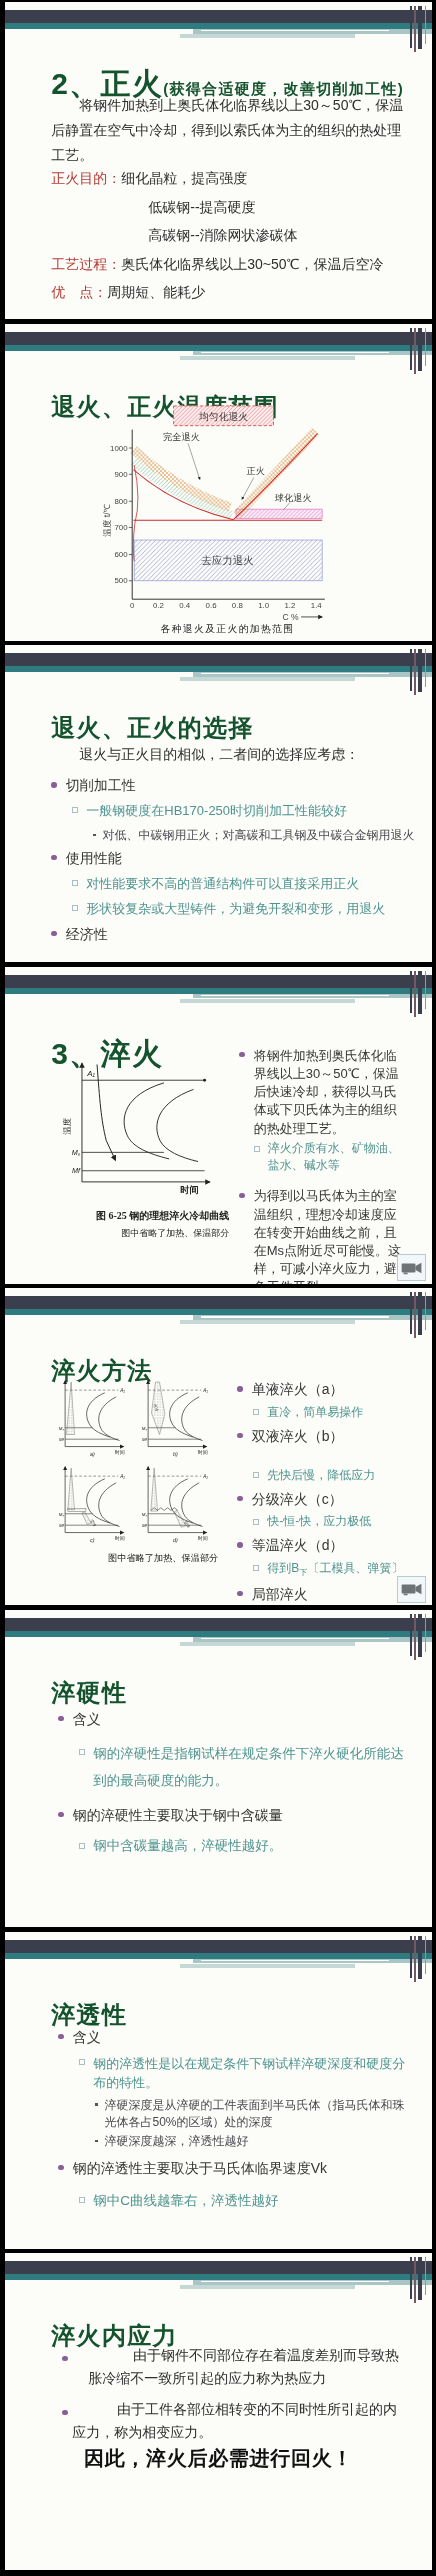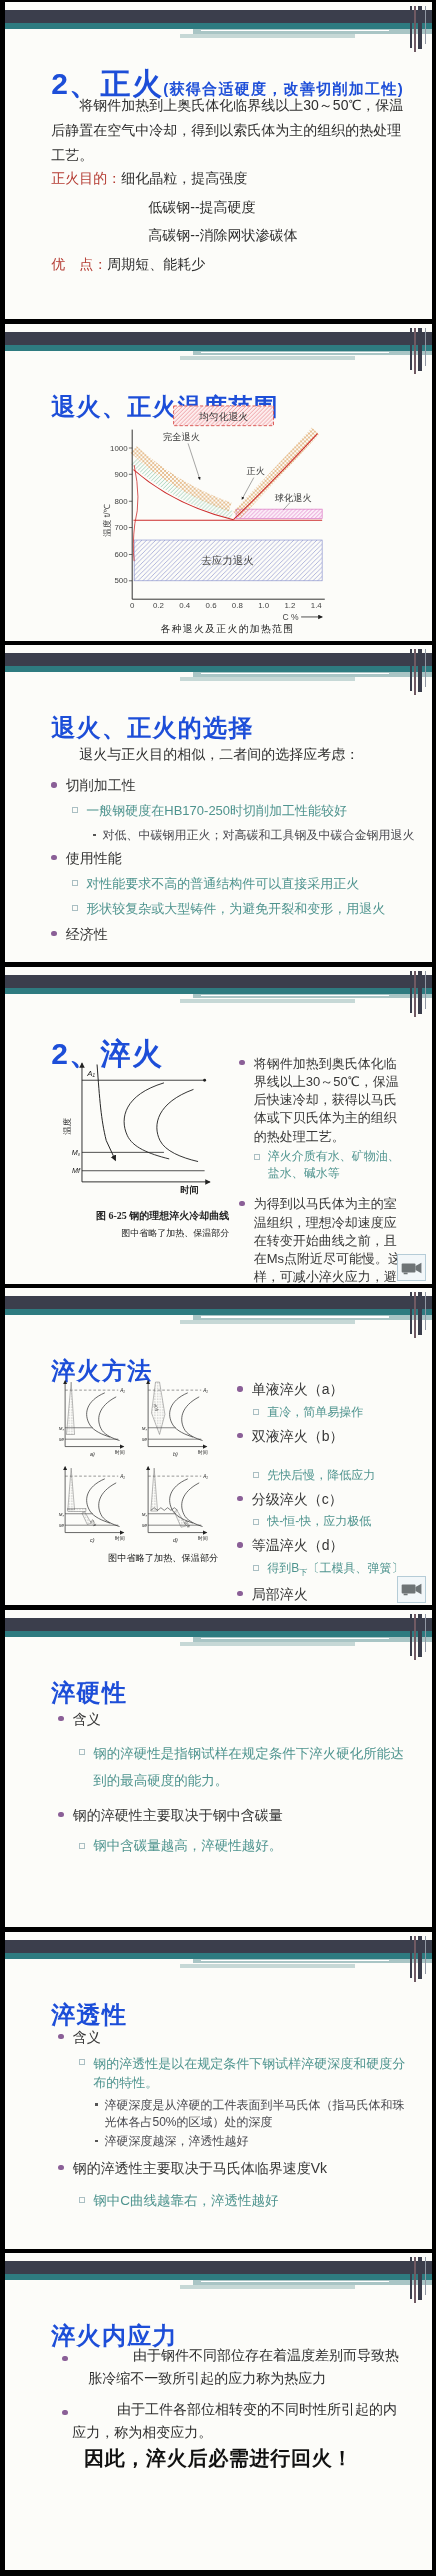--- a/index.html
+++ b/index.html
@@ -9,21 +9,21 @@
   .hd-navy{position:absolute;left:0;right:0;top:8px;height:13px;background:#3b3e4c;}
   .hd-teal{position:absolute;left:0;right:0;top:21px;height:6px;background:#2e7b80;}
   .hd-l1{position:absolute;left:44%;right:0;top:27px;height:4.6px;background:#a9c5c5;}
   .hd-l1w{position:absolute;left:46%;right:10%;top:28px;height:1.3px;background:#fff;}
   .hd-l2{position:absolute;left:41%;right:18%;top:32px;height:4px;background:#c6d8d6;}
   .vs{position:absolute;top:4px;}
   .vs1{right:20px;width:2px;height:42px;background:#3b3e4c;}
   .vs2{right:16px;width:1.3px;height:46px;background:#705a63;}
   .vs3{right:10px;width:3.3px;height:43px;background:#3b3e4c;}
   .vs4{right:5.3px;width:1.3px;height:38px;background:#9097a3;}
-  .title{position:absolute;left:46px;top:51px;font-size:24px;color:#1d4ed8;letter-spacing:1.3px;white-space:nowrap;}
+  .title{position:absolute;left:46px;top:51px;font-size:24px;color:#14532d;letter-spacing:1.3px;white-space:nowrap;}
   .t-big{font-size:30px;}
   .t-suffix{font-size:15px;}
   
   .para{color:#2e2e2e;font-size:14px;line-height:1.78;}
   .ind{text-indent:2em;}
   .rl{color:#b43b32;}
   .rline{font-size:14px;color:#2e2e2e;margin-bottom:10.5px;white-space:nowrap;}
   .indent1{padding-left:97px;}
   .b1{display:flex;align-items:flex-start;color:#363636;font-size:14px;line-height:1.4;margin-bottom:6px;}
   .dot{flex:none;width:5.3px;height:5.3px;border-radius:50%;background:#8a5f97;margin:6px 9.2px 0 0;}
@@ -78,20 +78,21 @@
   <div class="vs vs1"></div>
     <div class="vs vs2"></div>
     <div class="vs vs3"></div>
     <div class="vs vs4"></div>
   <h1 class="title" style="top:46px"><span class="t-big">2、正火</span><span class="t-suffix">(获得合适硬度，改善切削加工性)</span></h1>
   <div class="abs para ind" style="left:46px;right:18.4px;top:91px">将钢件加热到上奥氏体化临界线以上30～50℃，保温后静置在空气中冷却，得到以索氏体为主的组织的热处理工艺。</div>
   <div class="abs" style="left:46px;right:13px;top:168px">
     <div class="rline"><span class="rl">正火目的：</span><span>细化晶粒，提高强度</span></div>
     <div class="rline indent1"><span>低碳钢--提高硬度</span></div>
     <div class="rline indent1"><span>高碳钢--消除网状渗碳体</span></div>
+    <div class="rline"><span class="rl">工艺过程：</span><span>奥氏体化临界线以上30~50℃，保温后空冷</span></div>
     <div class="rline"><span class="rl">优　点：</span><span>周期短、能耗少</span></div>
   </div>
 </section>
 
 <section class="slide">
   <div class="hd-navy"></div>
   <div class="hd-teal"></div>
   <div class="hd-l1"></div>
   <div class="hd-l1w"></div>
   <div class="hd-l2"></div>
@@ -210,42 +211,42 @@
 <section class="slide">
   <div class="hd-navy"></div>
   <div class="hd-teal"></div>
   <div class="hd-l1"></div>
   <div class="hd-l1w"></div>
   <div class="hd-l2"></div>
   <div class="vs vs1"></div>
     <div class="vs vs2"></div>
     <div class="vs vs3"></div>
     <div class="vs vs4"></div>
-  <h1 class="title t-big" style="top:47px">2、淬火</h1>
+  <h1 class="title t-big" style="top:47px">3、淬火</h1>
   <div class="abs" style="left:54px;top:87px;width:170px">
     <svg width="164" height="141" viewBox="0 0 250 215">
       <path d="M35,195 V14" stroke="#222" stroke-width="1.4" fill="none" marker-end="url(#arr)"></path>
       <path d="M35,195 H230" stroke="#222" stroke-width="1.4" fill="none" marker-end="url(#arr)"></path>
       <text transform="rotate(-90 16 110)" x="16" y="110" font-size="13" fill="#333" text-anchor="middle">温度</text>
       <text x="185" y="212" font-size="14" fill="#222" font-weight="bold">时间</text>
       <path d="M35,40 H222" stroke="#222" stroke-width="1.3" fill="none"></path>
       <circle cx="222" cy="40" r="2.2" fill="#222"></circle>
       <text x="43" y="34" font-size="12" font-style="italic" fill="#222">A₁</text>
       <path d="M160,44 C100,62 92,98 104,124 C112,142 136,152 168,160" stroke="#222" stroke-width="1.4" fill="none"></path>
       <path d="M205,54 C150,74 142,108 154,132 C162,148 186,158 212,164" stroke="#222" stroke-width="1.4" fill="none"></path>
       <path d="M35,150 H160" stroke="#222" stroke-width="1.2" fill="none"></path>
       <text x="32" y="154" font-size="11" font-style="italic" fill="#222" text-anchor="end">Mₛ</text>
       <path d="M35,178 H222" stroke="#222" stroke-width="1.2" fill="none"></path>
       <text x="32" y="182" font-size="11" font-style="italic" fill="#222" text-anchor="end">Mf</text>
       <path d="M58,16 C62,70 64,100 72,132 L86,162" stroke="#222" stroke-width="1.5" fill="none" marker-end="url(#arr)"></path>
     </svg>
     <div class="caption-serif" style="font-size:10px;font-weight:bold;margin-top:12px">图 6-25 钢的理想淬火冷却曲线</div>
     <div class="caption-serif" style="font-size:9px;margin-top:4px">图中省略了加热、保温部分</div>
   </div>
-  <div class="abs" style="left:234px;right:24px;top:88px">
+  <div class="abs" style="left:234px;right:24px;top:80px">
     <div class="b1" style="font-size:13px;margin-bottom:2.6px">
         <span class="dot" style="margin-top:5.3px"></span>
         <span>将钢件加热到奥氏体化临界线以上30～50℃，保温后快速冷却，获得以马氏体或下贝氏体为主的组织的热处理工艺。</span>
       </div>
     <div class="b2" style="font-size:12px;margin-left:14.5px;margin-bottom:13px">
         <span class="sq"></span>
         <span>淬火介质有水、矿物油、盐水、碱水等</span>
       </div>
     <div class="b1" style="font-size:13px">
         <span class="dot" style="margin-top:5.3px"></span>

